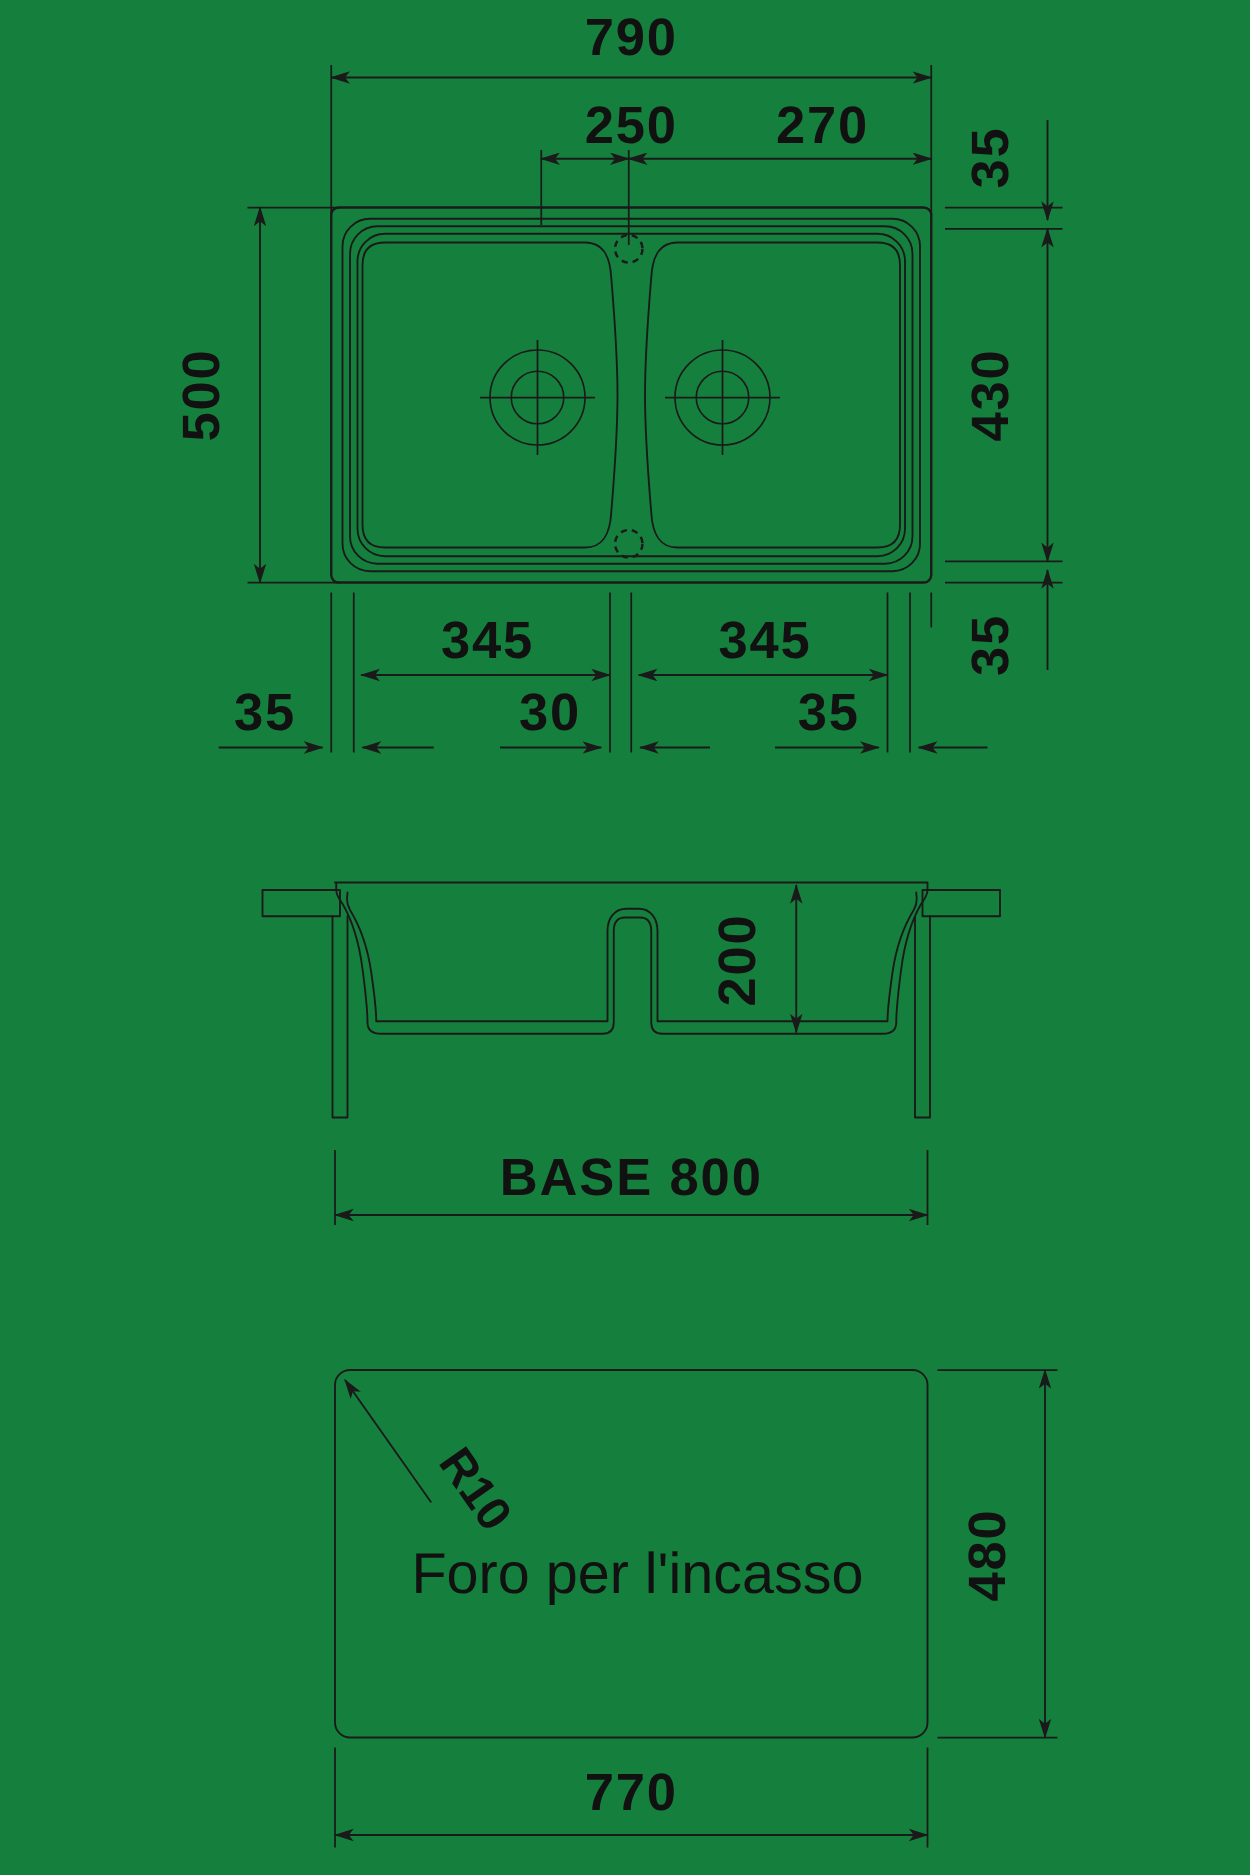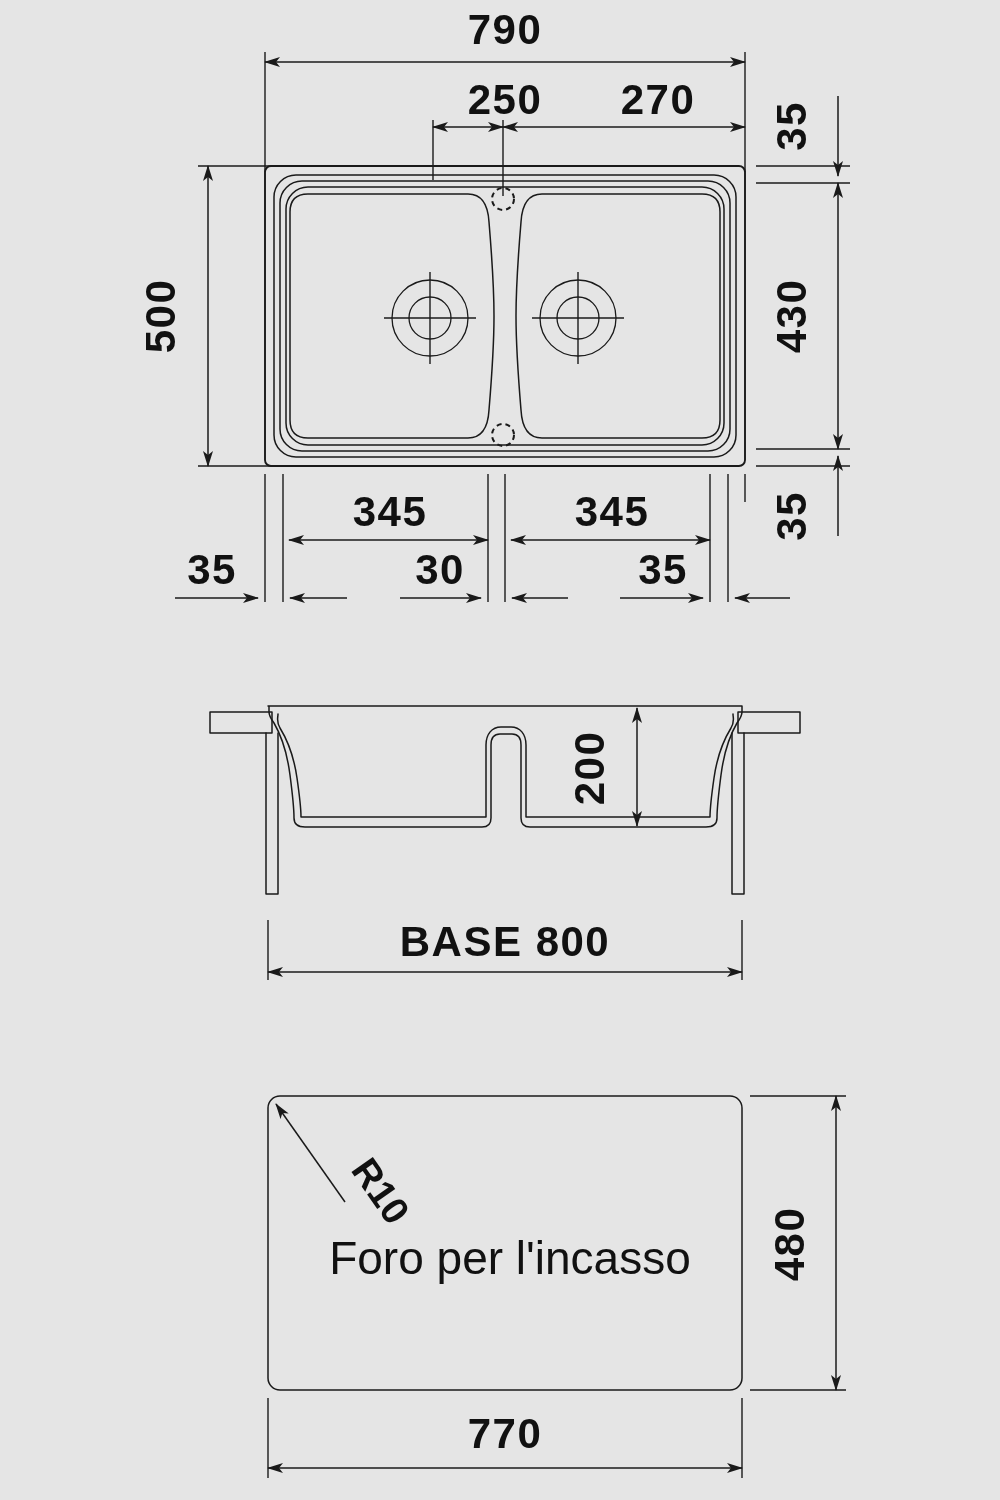--- a/index.html
+++ b/index.html
@@ -10,21 +10,21 @@
   body {
     width: 1000px;
     height: 1500px;
     font-family: "Liberation Sans", sans-serif;
     overflow: hidden;
   }
   #drawing-root {
     position: relative;
     width: 1000px;
     height: 1500px;
-    background: #e5e5e5;
+    background: #15803d;
   }
   svg#tech-drawing {
     display: block;
     width: 1000px;
     height: 1500px;
   }
   .ln-thin {
     stroke: #1a1a1a;
     fill: none;
     stroke-width: 1.3;

